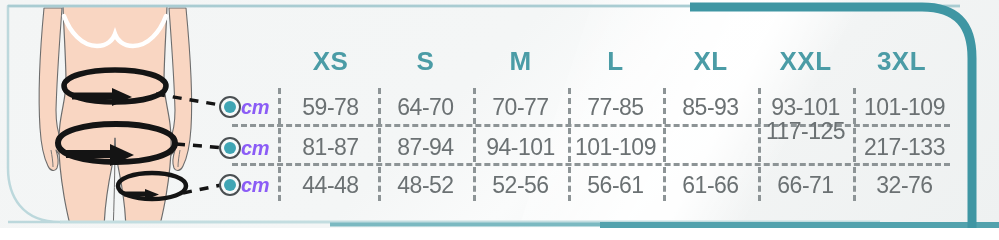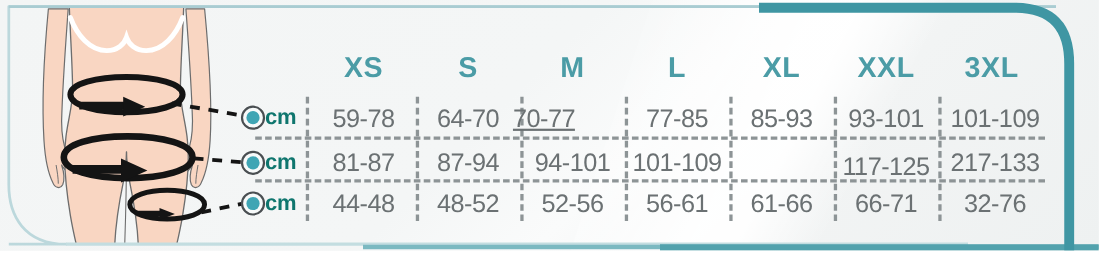--- a/index.html
+++ b/index.html
@@ -72,24 +72,25 @@
     font-size: 26px;
     font-weight: bold;
     letter-spacing: 0.5px;
   }
 
   .unit-label {
     position: absolute;
     left: 241px;
     width: 34px;
     text-align: left;
-    color: #0f766e;
+    color: #8b5cf6;
     font-size: 20px;
     font-weight: bold;
     letter-spacing: -0.3px;
+    font-style: italic;
   }
 
   .cell-value {
     position: absolute;
     height: 30px;
     line-height: 30px;
     text-align: center;
     color: #6b7173;
     font-size: 23px;
     letter-spacing: -0.5px;
@@ -250,31 +251,31 @@
     <div class="vsep" style="left:758px; top:88px;  height:36px;"></div>
     <div class="vsep" style="left:758px; top:128px; height:34px;"></div>
     <div class="vsep" style="left:758px; top:167px; height:34px;"></div>
 
     <div class="vsep" style="left:853px; top:88px;  height:36px;"></div>
     <div class="vsep" style="left:853px; top:128px; height:34px;"></div>
     <div class="vsep" style="left:853px; top:167px; height:34px;"></div>
 
     <div class="cell-value" style="left:283px; width:95px; top:92px;">59-78</div>
     <div class="cell-value" style="left:378px; width:95px; top:92px;">64-70</div>
-    <div class="cell-value" style="left:447px; width:95px; top:92px;text-decoration:underline;">70-77</div>
+    <div class="cell-value" style="left:473px; width:95px; top:92px;">70-77</div>
     <div class="cell-value" style="left:568px; width:95px; top:92px;">77-85</div>
     <div class="cell-value" style="left:663px; width:95px; top:92px;">85-93</div>
     <div class="cell-value" style="left:758px; width:95px; top:92px;">93-101</div>
     <div class="cell-value" style="left:856px; width:97px; top:92px;">101-109</div>
 
     <div class="cell-value" style="left:283px; width:95px; top:132px;">81-87</div>
     <div class="cell-value" style="left:378px; width:95px; top:132px;">87-94</div>
     <div class="cell-value" style="left:473px; width:95px; top:132px;">94-101</div>
     <div class="cell-value" style="left:568px; width:95px; top:132px;">101-109</div>
-    <div class="cell-value" style="left:758px; width:95px; top:136px;text-align:center;">117-125</div>
+    <div class="cell-value" style="left:758px; width:95px; top:116px;text-align:center;">117-125</div>
     <div class="cell-value" style="left:856px; width:97px; top:132px;">217-133</div>
 
     <div class="cell-value" style="left:283px; width:95px; top:170px;">44-48</div>
     <div class="cell-value" style="left:378px; width:95px; top:170px;">48-52</div>
     <div class="cell-value" style="left:473px; width:95px; top:170px;">52-56</div>
     <div class="cell-value" style="left:568px; width:95px; top:170px;">56-61</div>
     <div class="cell-value" style="left:663px; width:95px; top:170px;">61-66</div>
     <div class="cell-value" style="left:758px; width:95px; top:170px;">66-71</div>
     <div class="cell-value" style="left:856px; width:97px; top:170px;">32-76</div>
   </div>

